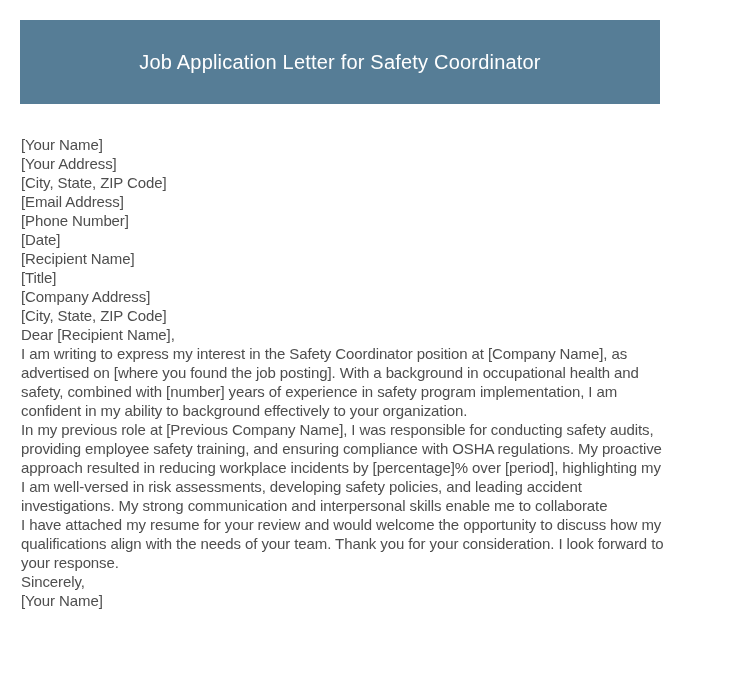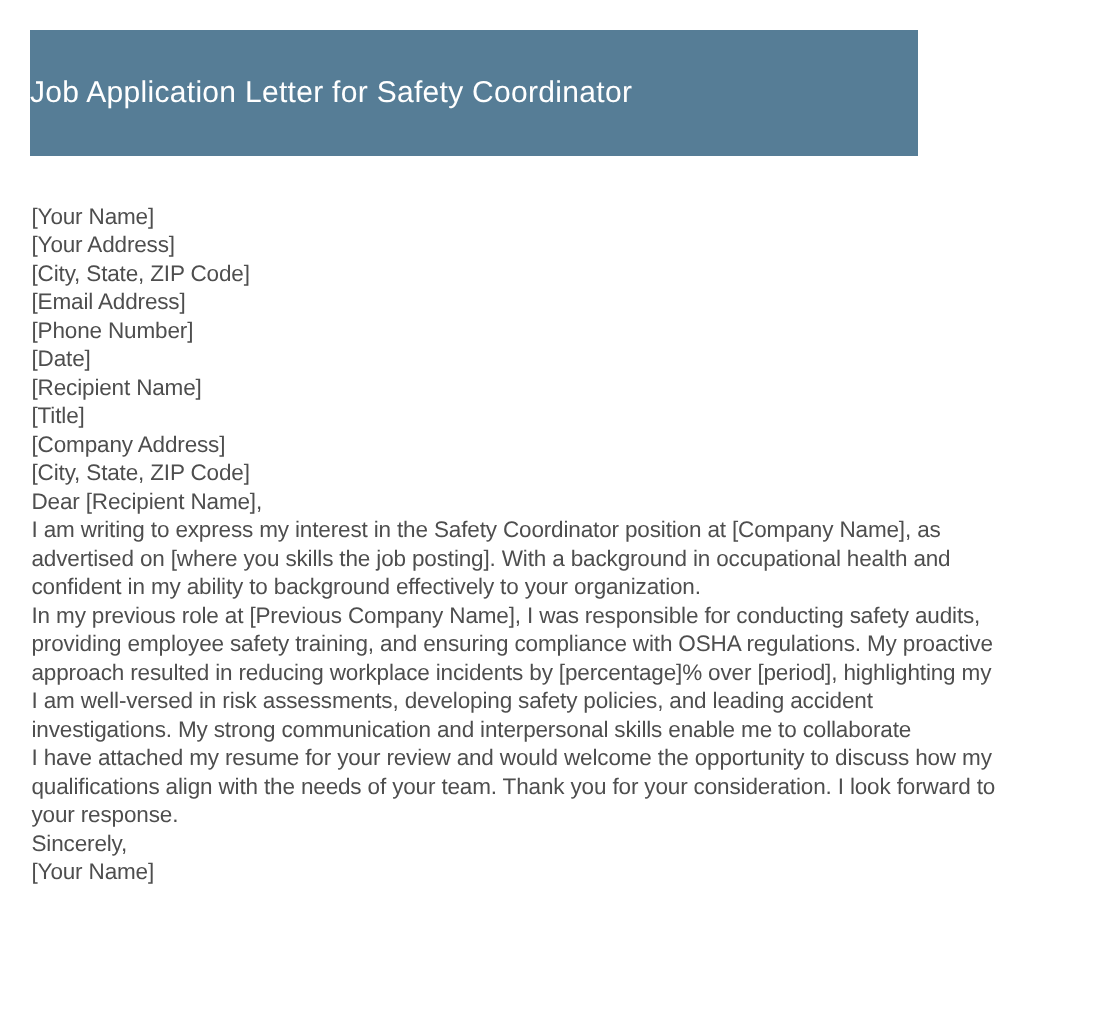--- a/index.html
+++ b/index.html
@@ -8,25 +8,26 @@
     width: 740px;
     height: 686px;
     background: var(--page-bg, #ffffff);
     overflow: hidden;
     font-family: "Liberation Sans", "DejaVu Sans", sans-serif;
   }
   .banner {
     position: absolute;
     left: 20px;
     top: 20px;
-    width: 592px;
+    width: 640px;
     height: 84px;
     background: var(--band, #567D96);
     display: flex;
     align-items: center;
+    justify-content: center;
   }
   .title {
     margin: 0;
     font-size: 20px;
     font-weight: 500;
     letter-spacing: 0.2px;
     color: var(--title-color, #ffffff);
   }
   .letter {
     position: absolute;
@@ -56,21 +57,22 @@
     <div class="line">[City, State, ZIP Code]</div>
     <div class="line">[Email Address]</div>
     <div class="line">[Phone Number]</div>
     <div class="line">[Date]</div>
     <div class="line">[Recipient Name]</div>
     <div class="line">[Title]</div>
     <div class="line">[Company Address]</div>
     <div class="line">[City, State, ZIP Code]</div>
     <div class="line">Dear [Recipient Name],</div>
     <div class="line">I am writing to express my interest in the Safety Coordinator position at [Company Name], as</div>
-    <div class="line">advertised on [where you skills the job posting]. With a background in occupational health and</div>
+    <div class="line">advertised on [where you found the job posting]. With a background in occupational health and</div>
+    <div class="line">safety, combined with [number] years of experience in safety program implementation, I am</div>
     <div class="line">confident in my ability to background effectively to your organization.</div>
     <div class="line">In my previous role at [Previous Company Name], I was responsible for conducting safety audits,</div>
     <div class="line">providing employee safety training, and ensuring compliance with OSHA regulations. My proactive</div>
     <div class="line">approach resulted in reducing workplace incidents by [percentage]% over [period], highlighting my</div>
     <div class="line">I am well-versed in risk assessments, developing safety policies, and leading accident</div>
     <div class="line">investigations. My strong communication and interpersonal skills enable me to collaborate</div>
     <div class="line">I have attached my resume for your review and would welcome the opportunity to discuss how my</div>
     <div class="line">qualifications align with the needs of your team. Thank you for your consideration. I look forward to</div>
     <div class="line">your response.</div>
     <div class="line">Sincerely,</div>

